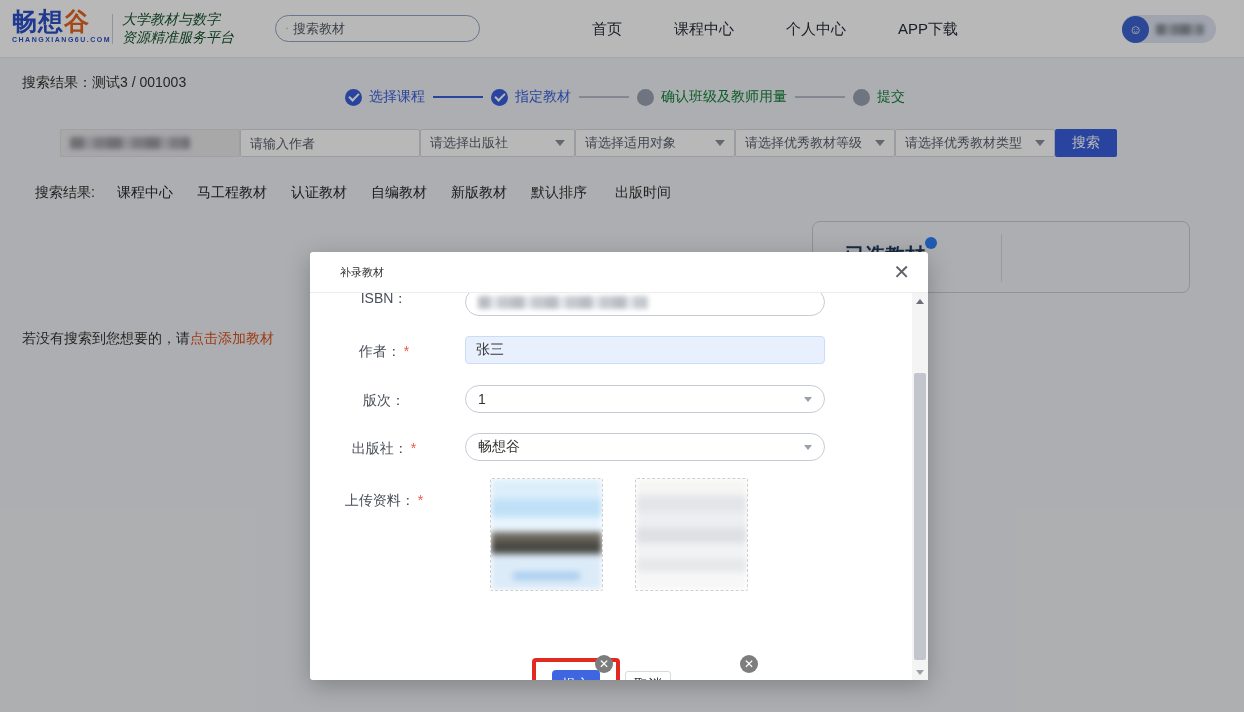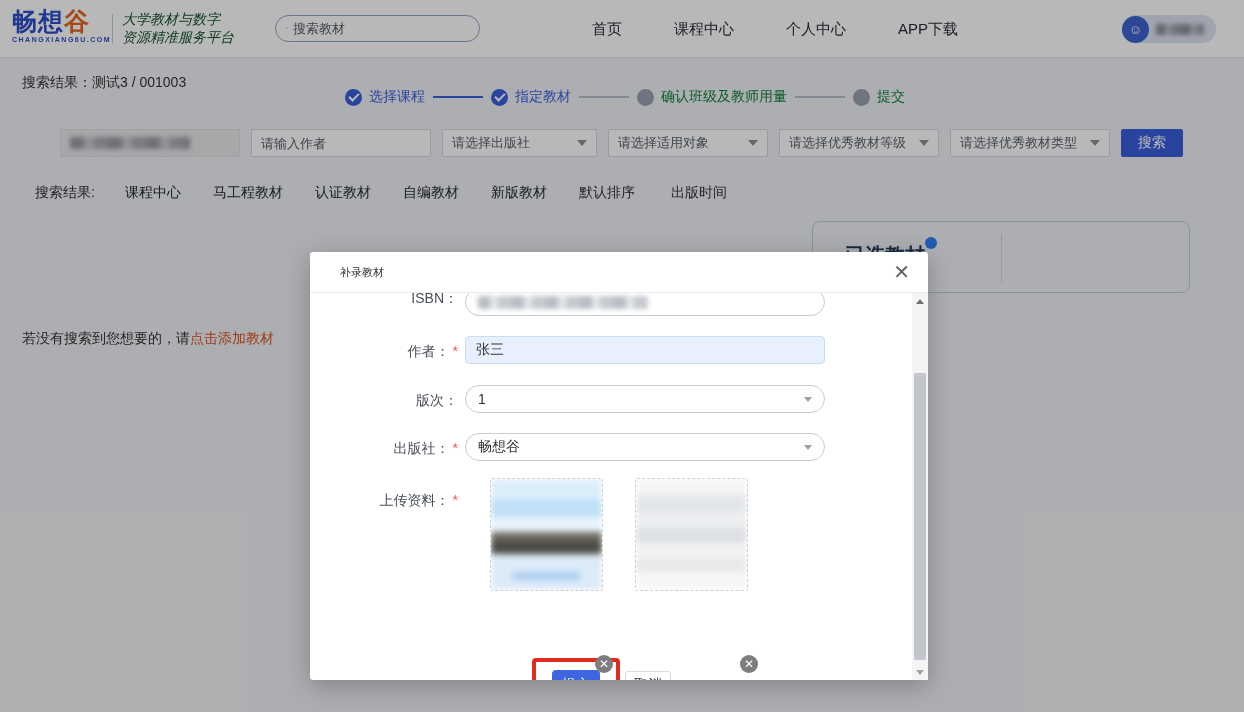--- a/index.html
+++ b/index.html
@@ -36,32 +36,32 @@
   .step--pending .step-dot { background:#99a2b3; }
   .step--done .step-dot::after { content:""; position:absolute; left:4px; top:4px; width:8px; height:4px;
       border-left:2px solid #fff; border-bottom:2px solid #fff; transform:rotate(-45deg); }
   .step-label { margin-left:7px; font-size:14px; }
   .step--done .step-label { color:#3a5fdd; }
   .step--pending .step-label { color:#15803d; }
   .step-line { width:50px; height:2px; margin:0 8px; }
   .step-line--done { background:#3a5fdd; }
   .step-line--pending { background:#b6bcc9; }
 
-  .filters { position:absolute; left:60px; top:129px; display:flex; gap:11px; }
+  .filters { position:absolute; left:60px; top:129px; display:flex; }
   .f-input, .f-select { height:28px; background:#fff; border:1px solid #d6d9e0; border-radius:2px; font-size:13px; color:#5a616e; display:flex; align-items:center; padding:0 9px; }
   .f-input input { border:none; outline:none; width:100%; font-size:13px; background:transparent; color:#333; }
   .f-input input::placeholder { color:#5a616e; }
   .f-input--redacted { width:180px; background:#e9e9eb; border-color:#dcdee3; }
   .redact-bar { height:12px; border-radius:2px; background:repeating-linear-gradient(90deg,#9a9aa0 0 14px,#c9c9cf 14px 24px,#ababb1 24px 38px); filter:blur(2.5px); }
   .f-input--author { width:180px; }
   .f-select { justify-content:space-between; cursor:pointer; }
   .caret { width:0; height:0; border-left:5px solid transparent; border-right:5px solid transparent; border-top:6px solid #8a909c; }
   .btn-search { width:62px; height:28px; background:#3a5fdd; color:#fff; border:none; border-radius:2px; font-size:14px; cursor:pointer; }
 
-  .results-bar { position:absolute; left:35px; top:184px; display:flex; font-size:14px;gap:8px; }
+  .results-bar { position:absolute; left:35px; top:184px; display:flex; font-size:14px; }
   .results-label { color:#333; margin-right:22px; }
   .tag { color:#23272f; margin-right:24px; cursor:pointer; }
   .sort-opt { color:#333; cursor:pointer; }
   .sort-opt:first-of-type { margin-left:112px; }
   .sort-opt + .sort-opt { margin-left:28px; }
 
   .sel-card { position:absolute; left:812px; top:221px; width:378px; height:72px; border:1px solid #c6cbd5; border-radius:8px; }
   .sel-title { position:absolute; left:32px; top:20px; font-size:20px; font-weight:bold; color:#223a5e; }
   .sel-badge { position:absolute; right:-12px; top:-5px; width:12px; height:12px; border-radius:50%; background:#2f7ff7; }
   .sel-div { position:absolute; left:188px; top:12px; width:1px; height:48px; background:#d4d7de; }
@@ -70,21 +70,21 @@
   .hint-link { color:#d9531e; cursor:pointer; }
 
   
   .backdrop { position:absolute; inset:0; background:rgba(0,0,0,0.28); z-index:5; }
   .modal { position:absolute; left:310px; top:252px; width:618px; height:428px; background:#fff; border-radius:3px; box-shadow:0 6px 24px rgba(0,0,0,.25); z-index:10; }
   .m-hdr { position:absolute; top:0; left:0; right:0; height:41px; border-bottom:1px solid #ececec; }
   .m-title { position:absolute; left:30px; top:13px; font-size:11px; color:#2d2f33; }
   .m-close { position:absolute; right:18px; top:9px; font-size:20px; color:#5f6368; cursor:pointer; line-height:22px; }
   .m-body { position:absolute; top:41px; left:0; right:16px; bottom:0; overflow:hidden; }
   .m-row { position:absolute; left:0; width:100%; }
-  .lbl { position:absolute; width:148px; text-align:right; font-size:14px; color:#4a4f59; }
+  .lbl { position:absolute; width:148px; text-align:center; font-size:14px; color:#4a4f59; }
   .req { color:#f25643; margin-left:3px; }
   .ctl { position:absolute; left:155px; width:360px; height:28px; }
   .inp-pill { border:1px solid #c7cbd3; border-radius:14px; background:#fff; height:28px; display:flex; align-items:center; padding:0 12px; font-size:13px; color:#333; }
   .inp-author { border:1px solid #c9ddf5; border-radius:4px; background:#e8f0fe; height:28px; display:flex; align-items:center; padding:0 10px; font-size:14px; color:#333; }
   .sel-pill { border:1px solid #c7cbd3; border-radius:14px; background:#fff; height:28px; display:flex; align-items:center; justify-content:space-between; padding:0 12px; font-size:14px; color:#333; cursor:pointer; }
   .sel-caret { width:0; height:0; border-left:4px solid transparent; border-right:4px solid transparent; border-top:5px solid #9aa0aa; }
   .thumb { position:absolute; top:0; width:113px; height:113px; border:1px dashed #cfcfcf; border-radius:2px; overflow:hidden; }
   .thumb-x { position:absolute; top:-8px; width:18px; height:18px; border-radius:50%; background:#7d7d7d; color:#fff; font-size:12px; line-height:18px; text-align:center; cursor:pointer; z-index:2; }
   .thumb-img { position:absolute; inset:0; filter:blur(3px); }
   .timg1 { background:linear-gradient(180deg,#ddeefb 0 18%, #bfe0f7 18% 34%, #e8f4fd 34% 48%, #6d6a60 48% 56%, #4a4a44 56% 68%, #dcebf8 68% 100%); }

